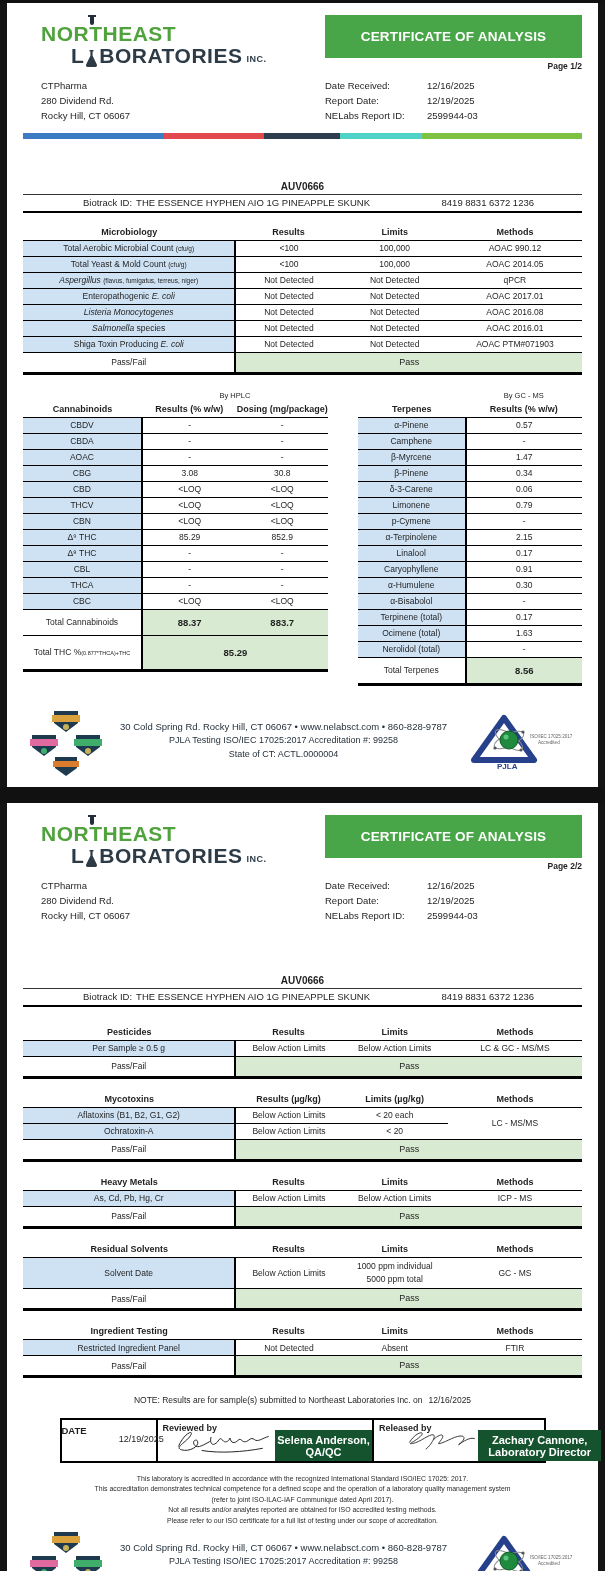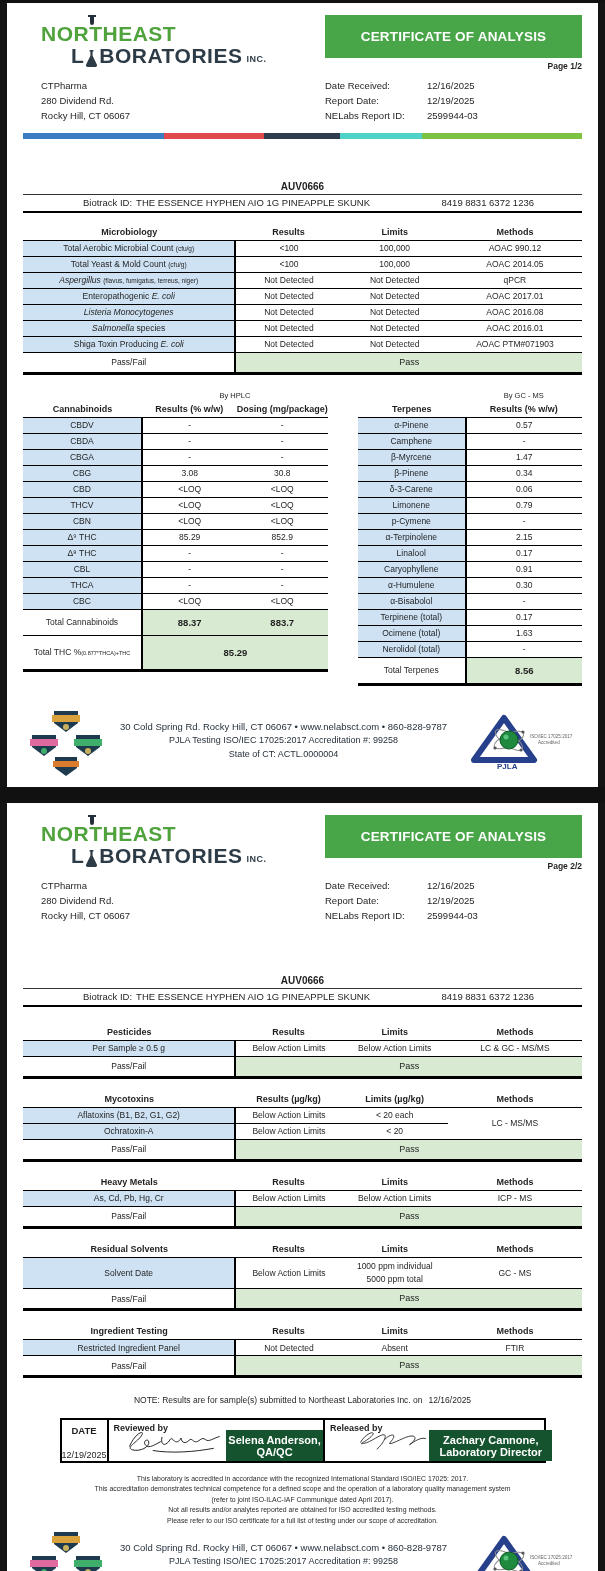--- a/index.html
+++ b/index.html
@@ -70,21 +70,21 @@
 
   
   .sec { margin-top:13px; }
   .limit2 { line-height:1.5; }
 
   .note-line { text-align:center; font-size:8.5px; margin-top:17px; }
   .note-line .date { margin-left:6px; }
 
   
   .signoff { width:486px; margin:13px auto 0; border:2px solid #000; display:flex; height:74px; box-sizing:border-box; }
-  .date-col { width:94px; border-right:2px solid #000; text-align:center; display:flex; flex-direction:column; }
+  .date-col { width:94px; border-right:2px solid #000; text-align:center; display:flex; flex-direction:row;gap:32px; }
   .date-head { font-weight:bold; font-size:9.5px; padding-top:5px; }
   .date-val { font-size:9px; margin-top:14px; }
   .sig-col { flex:1; display:flex; flex-direction:row; position:relative; }
   .sig-col.released { border-left:2px solid #000; }
   .sig-label { position:absolute; top:3px; left:5px; font-weight:bold; font-size:9px; }
   .sig-art { margin:1px auto 0; }
   .sig-bar { background:#14532d; color:#fff; font-weight:bold; font-size:11px; text-align:center; padding:3.5px 0; margin-top:auto; }
 
   .accred { text-align:center; font-size:6.9px; line-height:1.5; margin-top:11px; color:#2a2a2a; }
 
@@ -237,21 +237,21 @@
               <td class="lbl">CBDV</td>
               <td>-</td>
               <td>-</td>
             </tr>
         <tr>
               <td class="lbl">CBDA</td>
               <td>-</td>
               <td>-</td>
             </tr>
         <tr>
-              <td class="lbl">CBGA</td>
+              <td class="lbl">AOAC</td>
               <td>-</td>
               <td>-</td>
             </tr>
         <tr>
               <td class="lbl">CBG</td>
               <td>3.08</td>
               <td>30.8</td>
             </tr>
         <tr>
               <td class="lbl">CBD</td>

